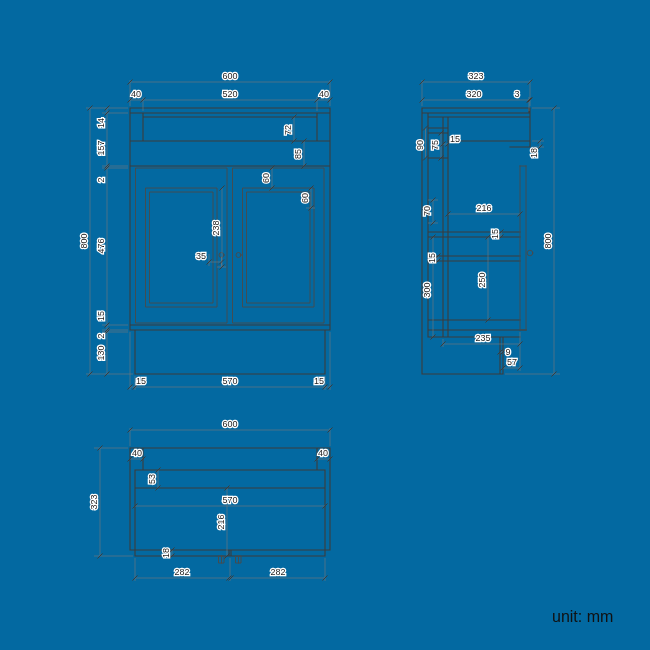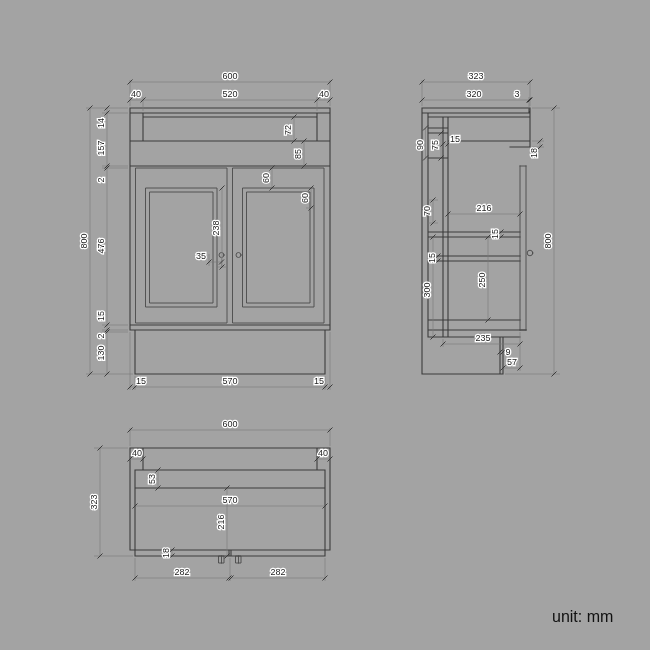--- a/index.html
+++ b/index.html
@@ -1,16 +1,16 @@
 <!DOCTYPE html>
 <html><head>
 <meta charset="utf-8">
 <style>
   html,body{margin:0;padding:0;background:#ffffff;}
-  .canvas{width:650px;height:650px;background:#a3a3a3;position:relative;overflow:hidden;text-align:right;}
+  .canvas{width:650px;height:650px;background:#0369a1;position:relative;overflow:hidden;text-align:right;}
   svg{display:block;}
   .outline{stroke:#3c3c3c;stroke-width:1.1;fill:none;stroke-linecap:square;}
   .inner{stroke:#4a4a4a;stroke-width:0.9;fill:none;stroke-linecap:square;}
   .dim{stroke:#7a7a7a;stroke-width:0.6;fill:none;}
   .tick{stroke:#3c3c3c;stroke-width:1;fill:none;}
   text{font-family:"Liberation Sans","DejaVu Sans",sans-serif;font-size:9px;fill:#1f1f1f;
        text-anchor:middle;stroke:#ffffff;stroke-width:2.5px;paint-order:stroke;}
   .footer-label{font-size:16px;fill:#111111;text-anchor:start;stroke:none;}
 </style>
 </head>

